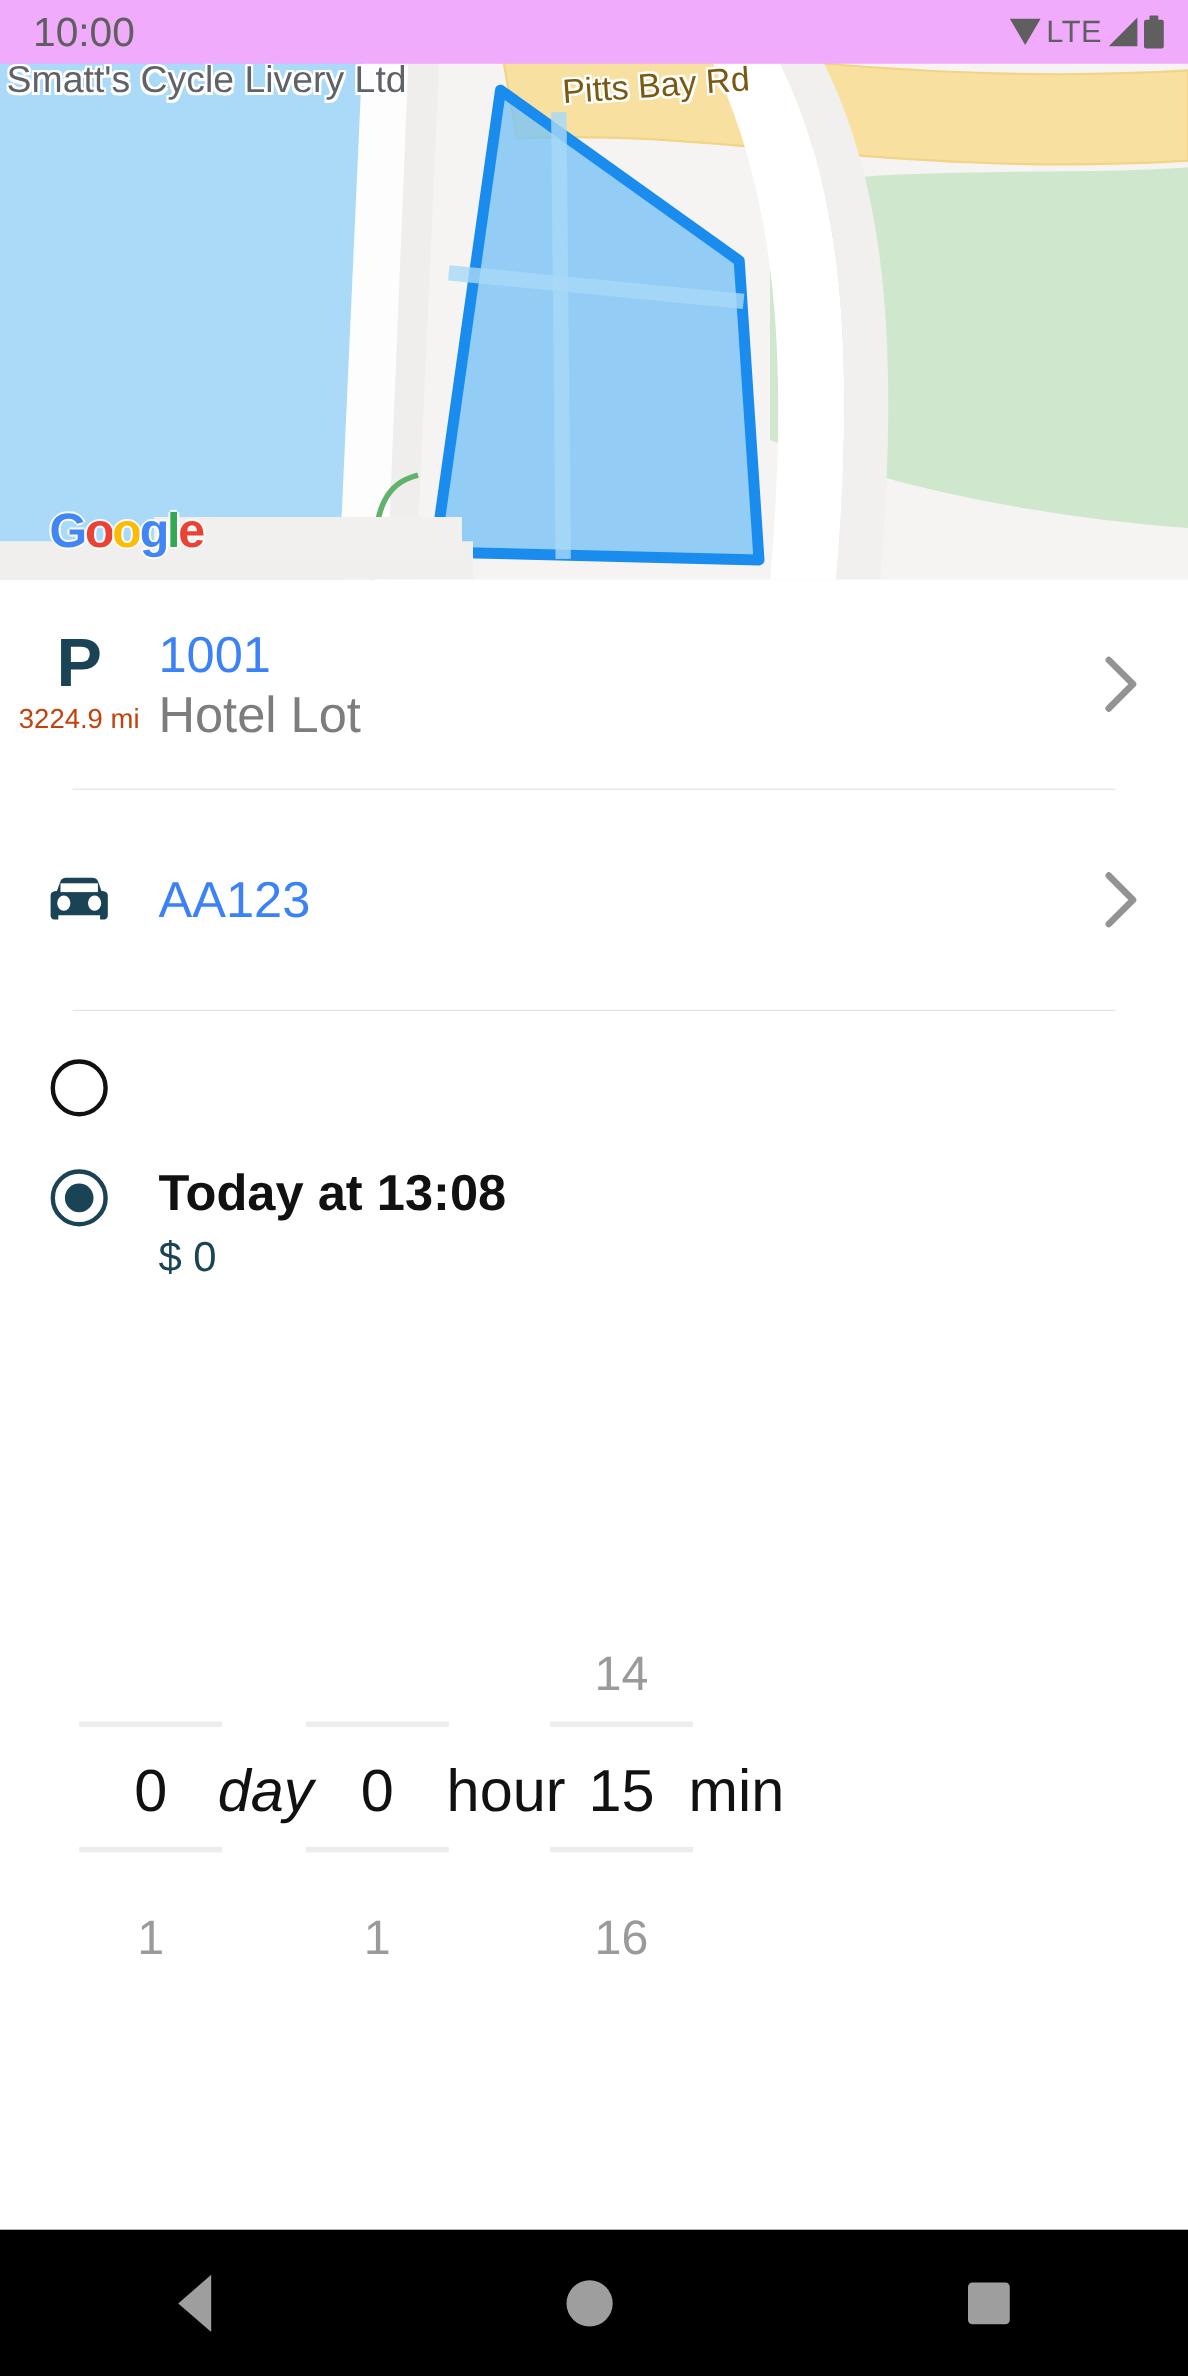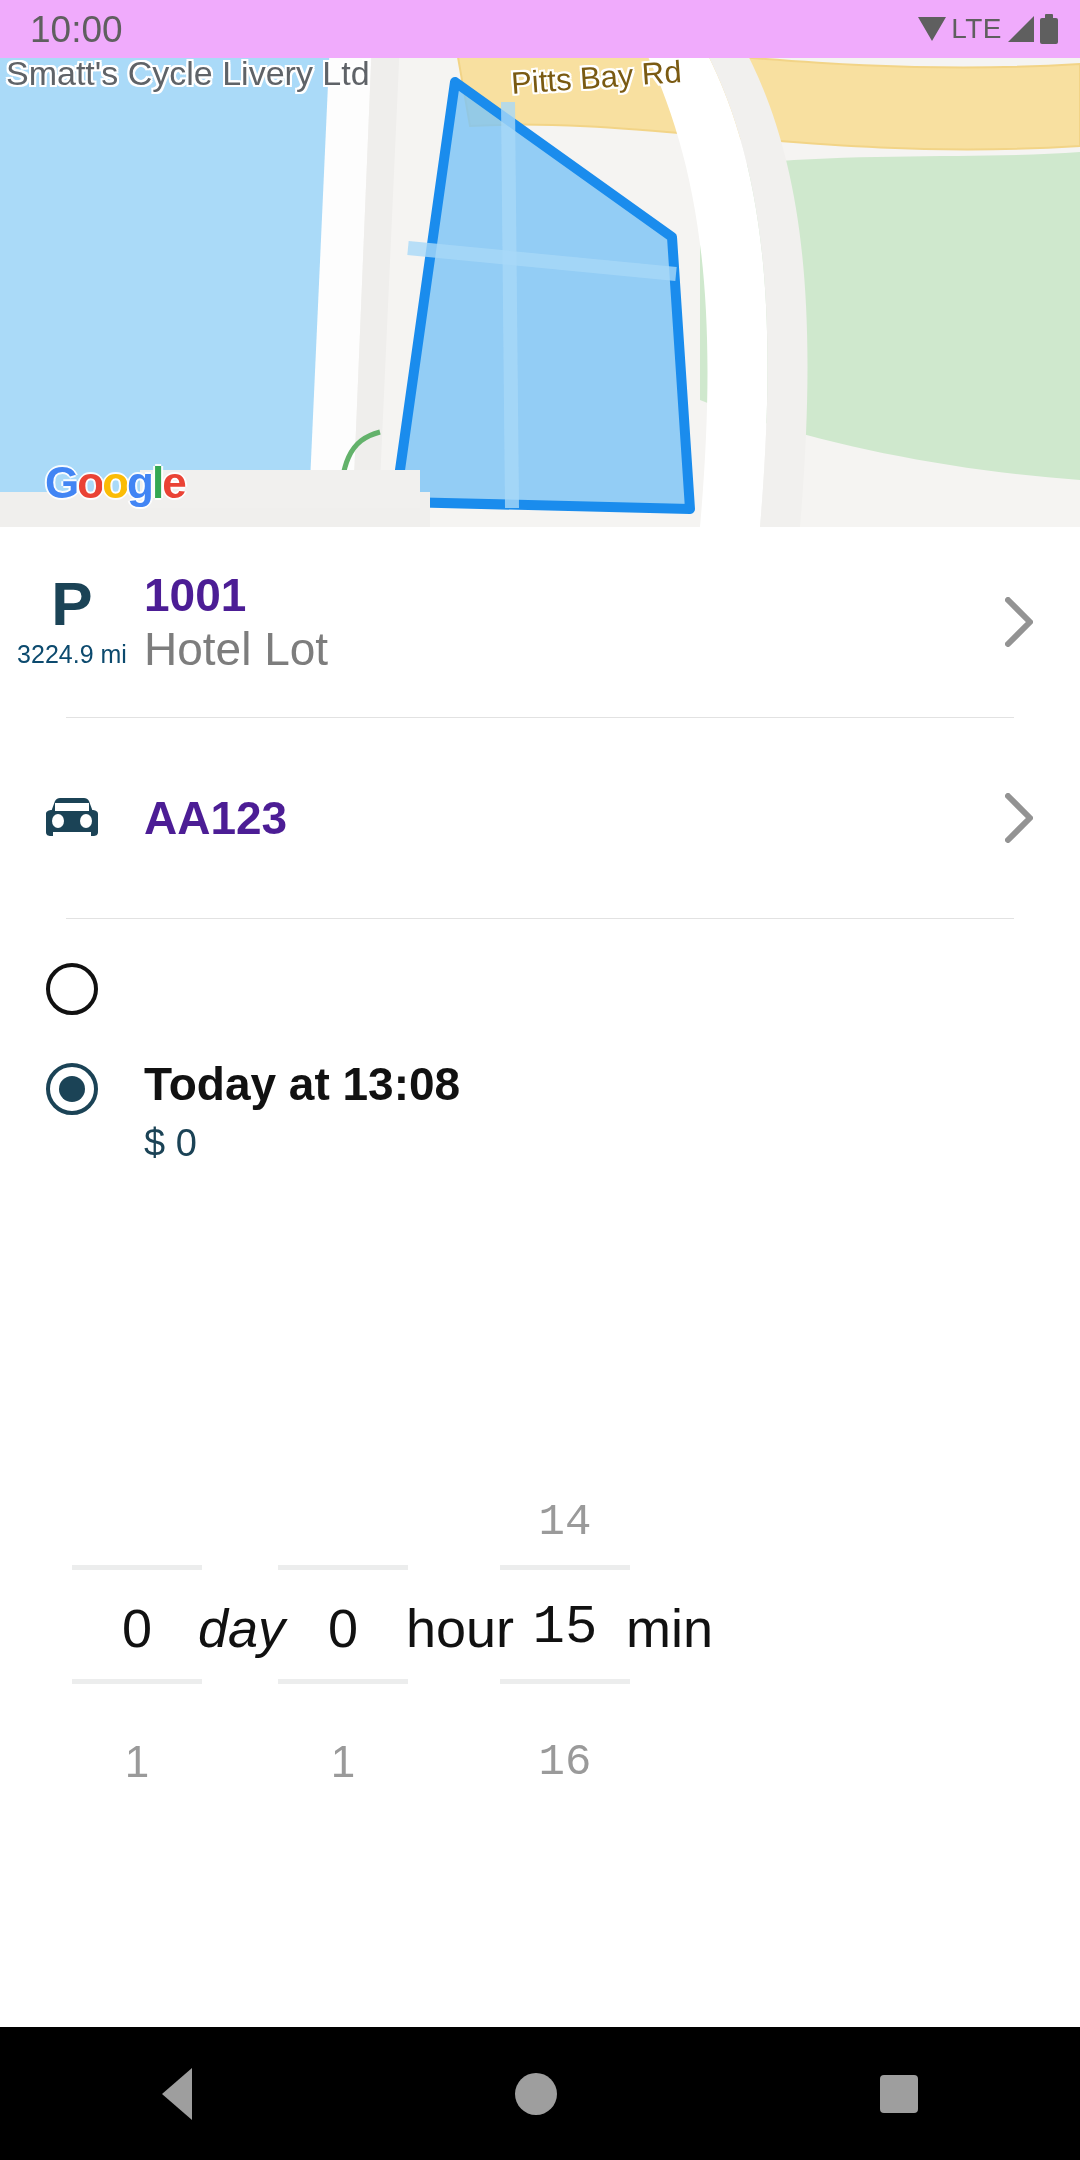--- a/index.html
+++ b/index.html
@@ -72,25 +72,25 @@
   .row-veh{ height:200px; }
 
   .lead{
     width:144px; min-width:144px; display:flex; flex-direction:column;
     align-items:center; justify-content:center;
   }
   .p-glyph{
     font-size:62px; font-weight:bold; color:#1b4356; line-height:0.95;
     font-family:"Liberation Sans", sans-serif;
   }
-  .dist{ font-size:25px; color:#0c4a6e; margin-top:6px; }
+  .dist{ font-size:25px; color:#c2410c; margin-top:6px; }
   .car-ico{ width:62px; height:44px; }
 
   .rowtext{ flex:1; display:flex; flex-direction:column; justify-content:center; }
-  .t-main{ font-size:46px; font-weight:bold; color:#4c1d95; line-height:1.18; }
+  .t-main{ font-size:46px; font-weight:normal; color:#3b82f6; line-height:1.18; }
   .t-sub{ font-size:46px; color:#7d7d7d; line-height:1.18; }
   .chev{ width:34px; height:52px; opacity:.75; }
 
   .divider{ height:1px; background:#e2e2e2; margin:0 66px; }
 
   
   .radiolist{ padding-top:18px; }
   .radio-row{
     display:flex; align-items:flex-start; padding:22px 0 22px 0;
   }
@@ -281,21 +281,21 @@
 
     <div class="pcol" style="left:278px; width:130px;">
       <div class="ghost up"></div>
       <div class="line top"></div>
       <div class="val">0</div>
       <div class="line bot"></div>
       <div class="ghost dn">1</div>
     </div>
     <div class="punit" style="left:406px;">hour</div>
 
-    <div class="pcol" style="left:500px; width:130px;font-family:Liberation Mono, monospace;">
+    <div class="pcol" style="left:500px; width:130px;">
       <div class="ghost up">14</div>
       <div class="line top"></div>
       <div class="val">15</div>
       <div class="line bot"></div>
       <div class="ghost dn">16</div>
     </div>
     <div class="punit" style="left:626px;">min</div>
 
   </div>
 

